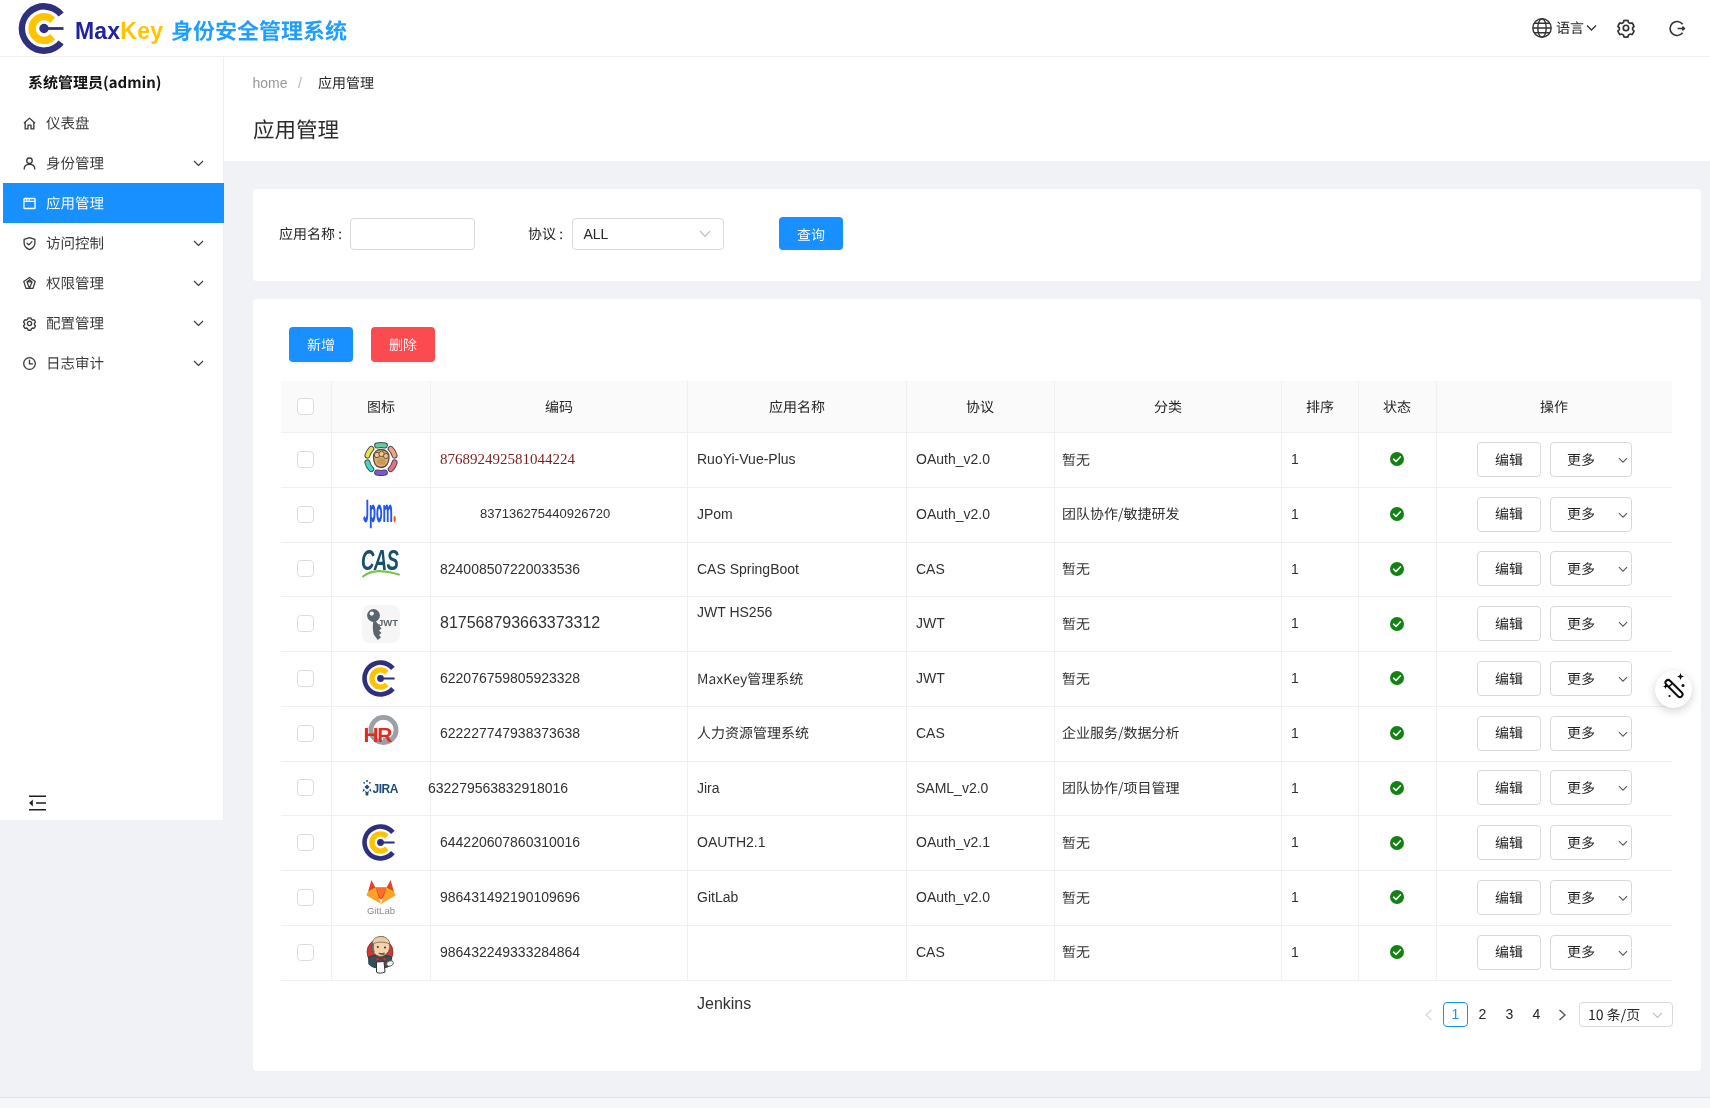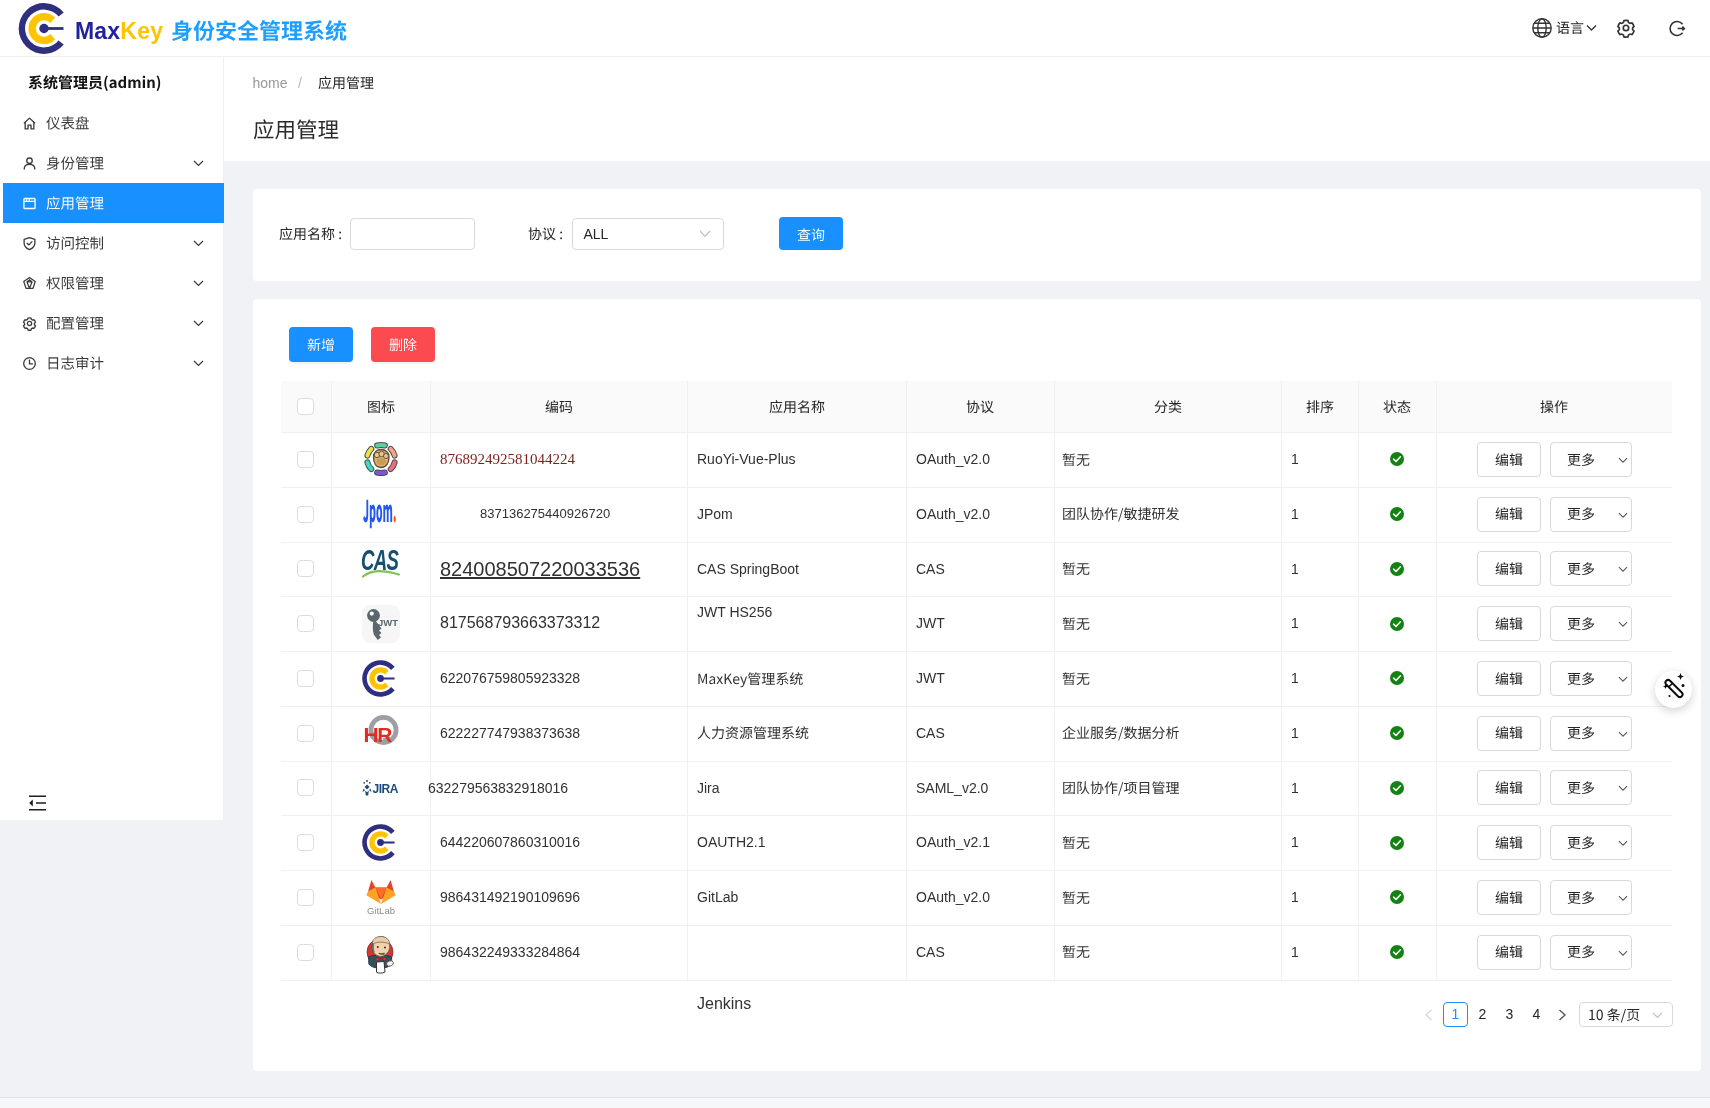--- a/index.html
+++ b/index.html
@@ -258,21 +258,21 @@
     <path d="M3.5 -3.3 2.6 -3C3.1 -2.2 3.7 -1.5 4.4 -1C3.5 -0.5 2.3 -0.1 0.7 0.2C0.9 0.4 1.2 0.9 1.3 1.1C3.1 0.7 4.4 0.2 5.3 -0.4C7.3 0.6 9.9 1 13.1 1.1C13.2 0.7 13.4 0.3 13.6 0C10.4 -0 8 -0.3 6.2 -1.1C6.9 -1.8 7.3 -2.6 7.5 -3.5H12.2V-8.9H7.6V-10.1H13.1V-11H0.9V-10.1H6.5V-8.9H2.2V-3.5H6.4C6.2 -2.8 5.9 -2.2 5.2 -1.6C4.6 -2 4 -2.6 3.5 -3.3ZM3.2 -5.8H6.5V-5.2C6.5 -4.9 6.5 -4.6 6.5 -4.3H3.2ZM7.6 -4.3C7.6 -4.6 7.6 -4.9 7.6 -5.2V-5.8H11.2V-4.3ZM3.2 -8H6.5V-6.6H3.2ZM7.6 -8H11.2V-6.6H7.6Z M20.4 -11.8C19.5 -10.6 17.8 -9.3 15.6 -8.3C15.8 -8.1 16.1 -7.8 16.3 -7.6C17.6 -8.2 18.6 -8.8 19.6 -9.6H23.5C22.8 -8.7 21.8 -8 20.7 -7.3C20.2 -7.8 19.5 -8.2 18.9 -8.6L18.2 -8C18.7 -7.7 19.3 -7.3 19.8 -6.8C18.3 -6.1 16.7 -5.6 15.1 -5.3C15.3 -5.1 15.5 -4.7 15.6 -4.4C19.2 -5.2 23.4 -7 25.1 -10.2L24.5 -10.6L24.3 -10.5H20.6C21 -10.9 21.3 -11.2 21.5 -11.5ZM22.7 -6.9C21.7 -5.5 19.6 -4 16.8 -2.9C17 -2.7 17.3 -2.4 17.5 -2.1C19.2 -2.8 20.7 -3.7 21.8 -4.6H25.7C25 -3.6 24 -2.7 22.7 -2C22.2 -2.5 21.6 -3 21 -3.4L20.1 -2.9C20.7 -2.5 21.3 -1.9 21.8 -1.5C19.8 -0.6 17.4 -0.1 15.1 0.1C15.2 0.4 15.4 0.9 15.5 1.1C20.5 0.6 25.3 -1.1 27.2 -5.2L26.5 -5.7L26.3 -5.6H22.9C23.2 -6 23.5 -6.3 23.8 -6.7Z" fill="#262626"></path>
   </svg>
 <svg style="position:absolute;left:1618px;top:511.62px" width="10" height="7" viewBox="0 0 11 7" fill="none" stroke="#595959" stroke-width="1.2">
     <path d="M1 0.8 L5.5 5.4 L10 0.8"></path>
   </svg>
 <div style="position:absolute;left:297.25px;top:560.375px;width:17px;height:17px;background:#fff;border:1px solid #dcdcdc;border-radius:4px;"></div>
 <div style="position:absolute;left:361.0px;top:545.375px;width:64px;height:30px;font-family:'Liberation Sans',sans-serif;font-weight:bold;font-style:italic;font-size:30px;color:#174f6e;line-height:30px;letter-spacing:-1px;transform:scaleX(0.62);transform-origin:0 0;">CAS</div>
 <svg style="position:absolute;left:360.5px;top:565.875px" width="42" height="14" viewBox="0 0 42 14" fill="none">
     <path d="M2 10.5 C 11 3.5, 21 4, 38 8.5" stroke="#7cc34f" stroke-width="2.2" stroke-linecap="round"></path>
   </svg>
-<div style="position:absolute;left:440.0px;top:541.5px;height:54.75px;line-height:54.75px;font-size:20px;color:#303133;font-weight:normal;white-space:nowrap;text-decoration:underline;">824008507220033536</div>
+<div style="position:absolute;left:440.0px;top:541.5px;height:54.75px;line-height:54.75px;font-size:14px;color:#303133;font-weight:normal;white-space:nowrap;">824008507220033536</div>
 <div style="position:absolute;left:697.0px;top:541.5px;height:54.75px;line-height:54.75px;font-size:14px;color:#303133;font-weight:normal;white-space:nowrap;">CAS SpringBoot</div>
 <div style="position:absolute;left:916.0px;top:541.5px;height:54.75px;line-height:54.75px;font-size:14px;color:#303133;font-weight:normal;white-space:nowrap;">CAS</div>
 <svg style="position:absolute;left:1062.0px;top:560.1px;" width="30.0" height="18.5" viewBox="0 -14.0 30.0 18.5">
     <path d="M7.9 -10.8V-8.7C7.9 -7.6 7.8 -6.1 6.9 -4.9C7.1 -4.8 7.5 -4.6 7.7 -4.4C8.5 -5.3 8.7 -6.6 8.8 -7.8H10.7V-4.4H11.7V-7.8H13.3V-8.6H8.8V-8.7V-10.1C10.3 -10.2 11.8 -10.4 12.9 -10.8L12.3 -11.6C11.3 -11.2 9.5 -10.9 7.9 -10.8ZM3.4 -1.4H10.6V-0.2H3.4ZM3.4 -2.1V-3.3H10.6V-2.1ZM2.5 -4.1V1.1H3.4V0.6H10.6V1.1H11.6V-4.1ZM0.8 -6.2 0.9 -5.3 4.1 -5.7V-4.4H5.1V-5.8L7.2 -6L7.2 -6.8L5.1 -6.6V-7.6H7.3V-8.5H5.1V-9.4H4.1V-8.5H2.3C2.6 -8.9 3 -9.5 3.4 -10H7.2V-10.8H3.9L4.3 -11.5L3.3 -11.8C3.1 -11.5 3 -11.1 2.8 -10.8H0.7V-10H2.3C2 -9.5 1.8 -9.2 1.6 -9C1.4 -8.7 1.1 -8.5 0.9 -8.4C1 -8.1 1.2 -7.7 1.2 -7.4C1.4 -7.6 1.8 -7.6 2.4 -7.6H4.1V-6.5Z M15.6 -10.8V-9.8H20.2C20.2 -8.8 20.2 -7.7 20 -6.7H14.7V-5.7H19.8C19.2 -3.2 17.9 -1 14.5 0.3C14.8 0.5 15.1 0.9 15.3 1.1C18.9 -0.3 20.3 -2.9 20.9 -5.7H21.2V-0.8C21.2 0.4 21.5 0.8 23 0.8C23.3 0.8 25.3 0.8 25.6 0.8C27 0.8 27.3 0.2 27.4 -2C27.1 -2.1 26.7 -2.3 26.4 -2.5C26.3 -0.6 26.2 -0.2 25.6 -0.2C25.1 -0.2 23.4 -0.2 23.1 -0.2C22.4 -0.2 22.2 -0.3 22.2 -0.8V-5.7H27.3V-6.7H21C21.2 -7.7 21.3 -8.8 21.3 -9.8H26.5V-10.8Z" fill="#303133"></path>
   </svg>
 <div style="position:absolute;left:1291.0px;top:541.5px;height:54.75px;line-height:54.75px;font-size:14px;color:#303133;font-weight:normal;white-space:nowrap;">1</div>
 <svg style="position:absolute;left:1390.0px;top:561.875px" width="14" height="14" viewBox="0 0 14 14">
 <circle cx="7" cy="7" r="7" fill="#128212"></circle>
     <path d="M3.6 7.2 L6 9.5 L10.4 4.8" stroke="#fff" stroke-width="1.6" fill="none" stroke-linecap="round" stroke-linejoin="round"></path>
   </svg>

